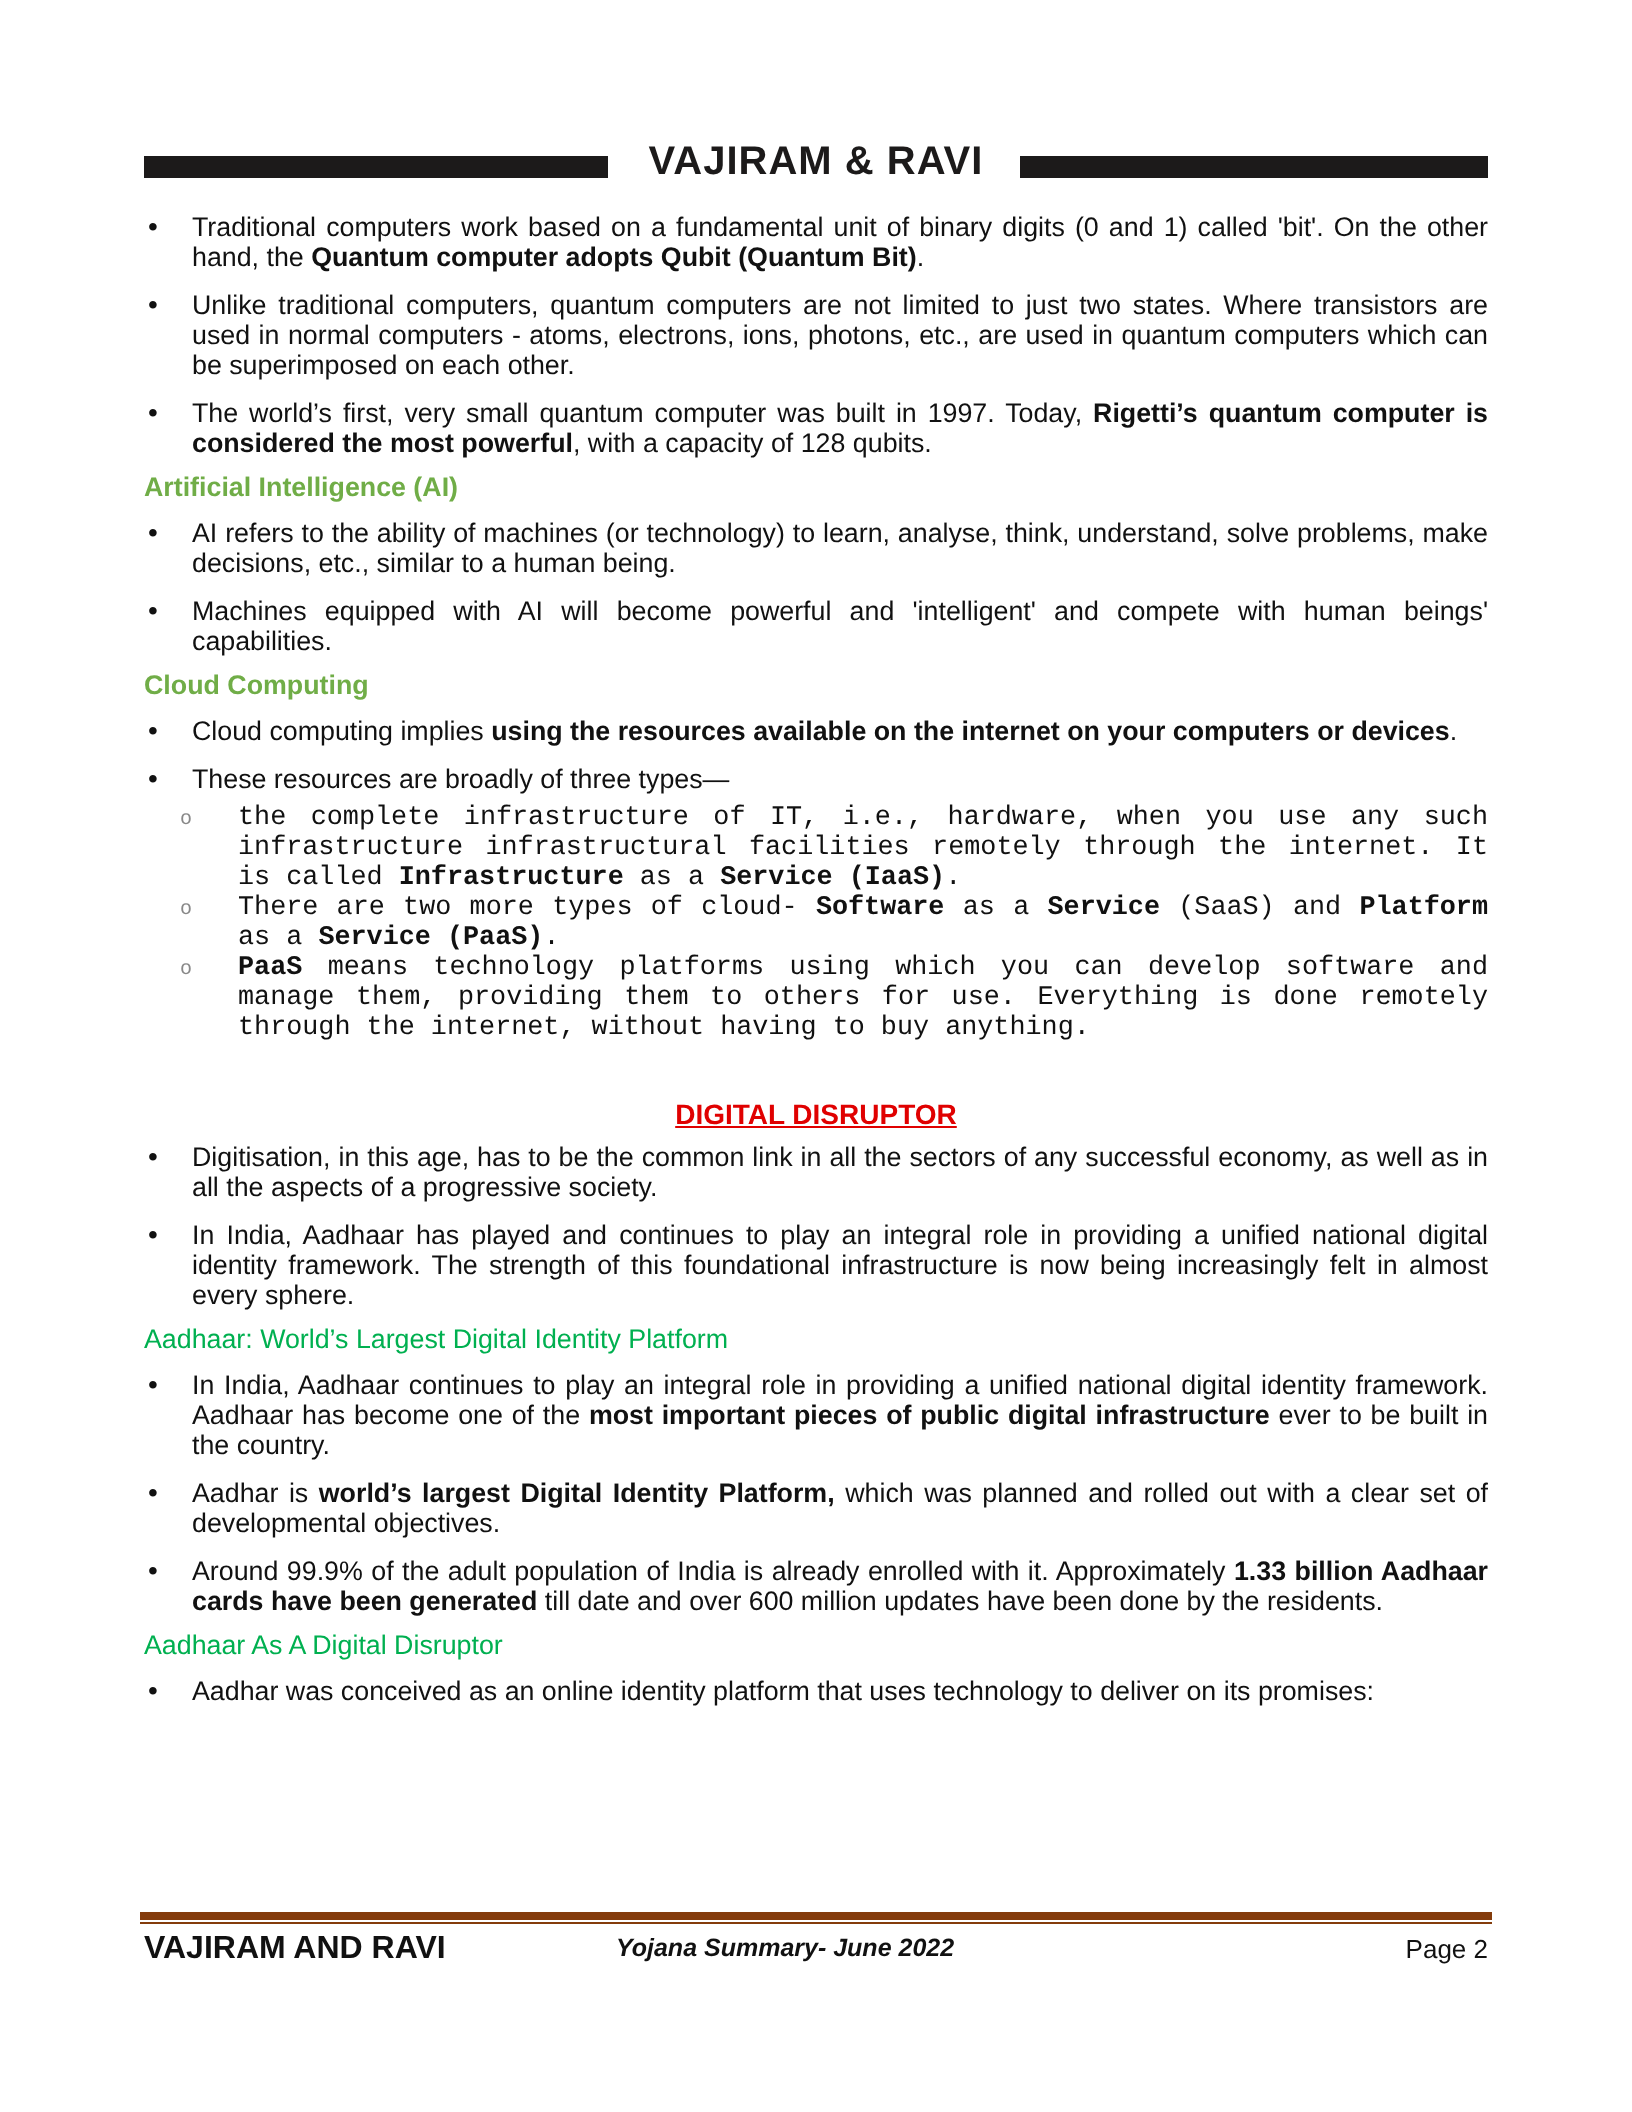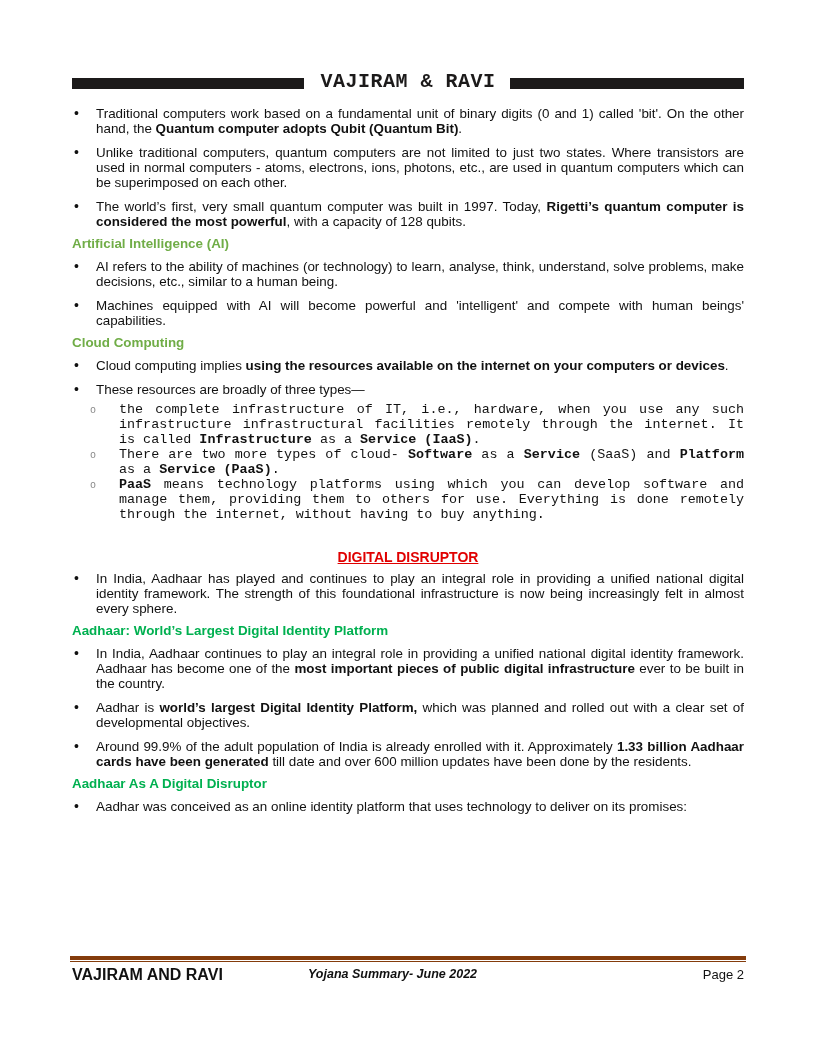--- a/index.html
+++ b/index.html
@@ -3,32 +3,32 @@
 <meta charset="utf-8">
 <style>
   html, body { margin: 0; padding: 0; background: #ffffff; }
   body { width: 816px; height: 1056px; position: relative; overflow: hidden;
          font-family: "Liberation Sans", sans-serif; color: #111; }
   .header { position: absolute; left: 72px; top: 73px; width: 672px; height: 20px; }
   .hbar { position: absolute; top: 5px; height: 11px; background: #1c1a1a; }
   .hbar.left { left: 0; width: 232px; }
   .hbar.right { left: 438px; width: 234px; }
   .htitle { position: absolute; left: 240px; top: -3px; width: 192px; text-align: center;
-            font-family: Liberation Mono, monospace; font-weight: bold; font-size: 20px;
+            font-family: Liberation Sans, sans-serif; font-weight: bold; font-size: 20px;
             letter-spacing: 0.5px; color: #1c1a1a; }
 
   .content { position: absolute; left: 72px; top: 74px; width: 672px;
              font-size: 13.4px; line-height: 15px; margin-top: 32px; }
   .bullet { position: relative; padding-left: 24px; text-align: justify; margin: 0 0 9px 0; }
   .bullet::before { content: "\2022"; position: absolute; left: 2px; top: 0; font-size: 14px; }
   .sub { position: relative; padding-left: 47px; text-align: justify; margin: 0; font-family: Liberation Mono, monospace; }
   .sub::before { content: "o"; position: absolute; left: 18px; top: 1px; font-size: 10px; color: #888; }
   .subs { margin: -4px 0 9px 0; }
   .h-olive { color: #70ad47; font-weight: bold; margin: -2px 0 8px 0; }
-  .h-green { color: #00b050; font-weight: bold; margin: -2px 0 8px 0; }
+  .h-green { color: #00b050; font-weight: normal; margin: -2px 0 8px 0; }
   .section-title { text-align: center; color: #e00000; font-weight: bold; text-decoration: underline;
                    margin: 28px 0 6px 0; font-size: 14px; }
   b { font-weight: bold; }
 
   .footer-rule1 { position: absolute; left: 70px; top: 956px; width: 676px; height: 4px; background: #843c0c; }
   .footer-rule2 { position: absolute; left: 70px; top: 961px; width: 676px; height: 1px; background: #843c0c; }
   .footer { position: absolute; left: 72px; top: 966px; width: 672px; height: 20px; font-size: 13px; }
   .f-left { position: absolute; left: 0; top: 0; font-weight: bold; font-size: 16px; }
   .f-mid { position: absolute; left: 236px; top: 1px; font-style: italic; font-weight: bold; font-size: 12.5px; }
   .f-right { position: absolute; right: 0; top: 1px; }
@@ -61,20 +61,21 @@
       <div class="bullet"><span>These resources are broadly of three types—</span></div>
     </div>
   <div class="subs">
       <div class="sub"><span>the complete infrastructure of IT, i.e., hardware, when you use any such infrastructure infrastructural facilities remotely through the internet. It is called </span><b>Infrastructure</b><span> as a </span><b>Service (IaaS)</b><span>.</span></div>
       <div class="sub"><span>There are two more types of cloud- </span><b>Software</b><span> as a </span><b>Service</b><span> (SaaS) and </span><b>Platform</b><span> as a </span><b>Service (PaaS)</b><span>.</span></div>
       <div class="sub"><b>PaaS</b><span> means technology platforms using which you can develop software and manage them, providing them to others for use. Everything is done remotely through the internet, without having to buy anything.</span></div>
     </div>
 
   <div class="section-title">DIGITAL DISRUPTOR</div>
   <div>
+      <div class="bullet"><span>Digitisation, in this age, has to be the common link in all the sectors of any successful economy, as well as in all the aspects of a progressive society.</span></div>
       <div class="bullet"><span>In India, Aadhaar has played and continues to play an integral role in providing a unified national digital identity framework. The strength of this foundational infrastructure is now being increasingly felt in almost every sphere.</span></div>
     </div>
 
   <div class="h-green">Aadhaar: World’s Largest Digital Identity Platform</div>
   <div>
       <div class="bullet"><span>In India, Aadhaar continues to play an integral role in providing a unified national digital identity framework. Aadhaar has become one of the </span><b>most important pieces of public digital infrastructure</b><span> ever to be built in the country.</span></div>
       <div class="bullet"><span>Aadhar is </span><b>world’s largest Digital Identity Platform,</b><span> which was planned and rolled out with a clear set of developmental objectives.</span></div>
       <div class="bullet"><span>Around 99.9% of the adult population of India is already enrolled with it. Approximately </span><b>1.33 billion Aadhaar cards have been generated</b><span> till date and over 600 million updates have been done by the residents.</span></div>
     </div>
 

